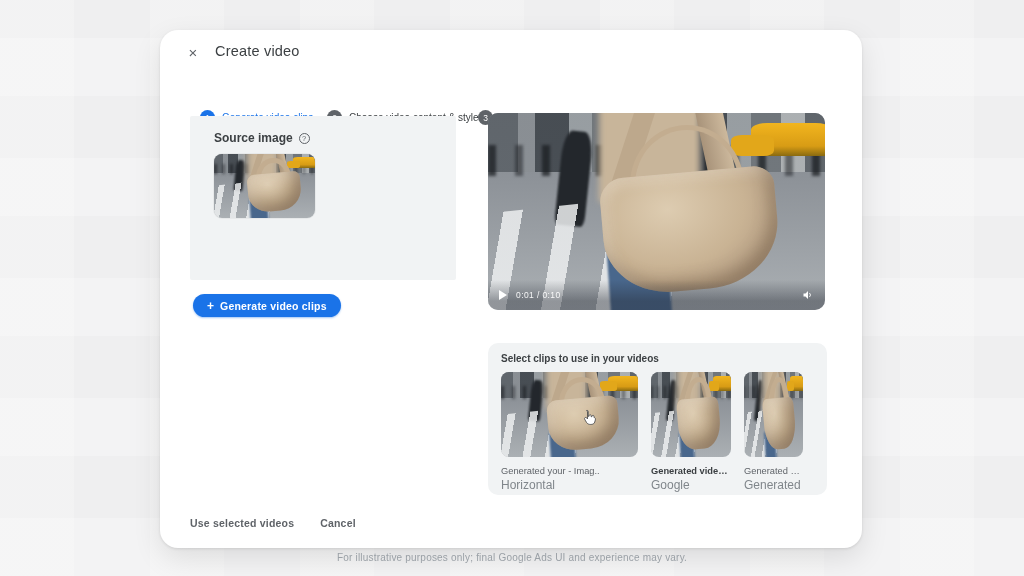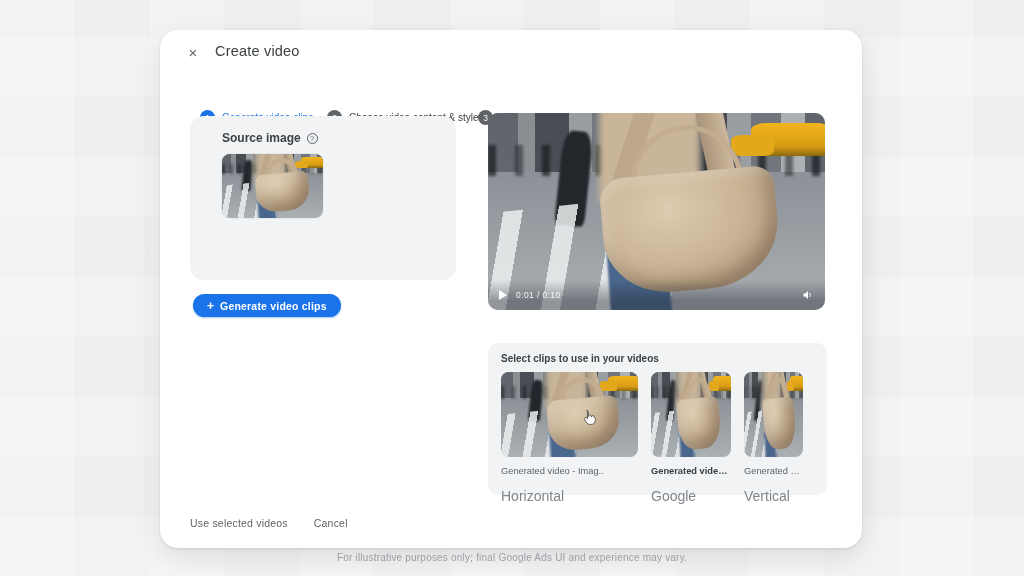--- a/index.html
+++ b/index.html
@@ -35,21 +35,21 @@
   }
   .step-active .step-dot { background:#1a73e8; }
   .step-inactive .step-dot { background:#5f6368; }
   .step-label { font-size:10px; white-space:nowrap; }
   .step-active .step-label { color:#1a73e8; }
   .step-inactive .step-label { color:#3c4043; }
 
   
   .source-panel {
     position:absolute; left:30px; top:86px; width:266px; height:164px;
-    background:#f1f3f4; border-radius:14px; padding:15px 32px;
+    background:#f1f3f4; border-radius:2px; padding:15px 24px;
   }
   .sp-title-row { display:flex; align-items:center; gap:6px; }
   .sp-title { font-size:12px; font-weight:700; color:#3c4043; }
   .help-icon {
     width:11px; height:11px; border:1px solid #5f6368; border-radius:50%;
     font-size:7.5px; color:#5f6368; display:flex; align-items:center; justify-content:center;
   }
   .sp-desc { margin-top:7px; font-size:9.8px; line-height:1.48; color:#5f6368; }
   .learn-more { color:#1a73e8; cursor:pointer; }
   .sp-thumb {
@@ -95,26 +95,26 @@
   .clip { display:flex; flex-direction:column; }
   .clip-thumb { position:relative; height:85px; border-radius:8px; overflow:hidden; cursor:pointer; }
   .clip-h .clip-thumb { width:137px; } .clip-h { width:137px; }
   .clip-s .clip-thumb { width:80px; }  .clip-s { width:80px; }
   .clip-v .clip-thumb { width:59px; }  .clip-v { width:59px; }
   .clip-name {
     margin-top:9px; font-size:9.3px; color:#5f6368;
     white-space:nowrap; overflow:hidden; text-overflow:ellipsis;
   }
   .clip-s .clip-name { color:#3c4043; font-weight:700; }
-  .clip-format { margin-top:12px; font-size:14px; color:#80868b; }
+  .clip-format { margin-top:2px; font-size:12px; color:#80868b; }
   .cursor-overlay { position:absolute; left:58%; top:42%; width:19px; height:19px; }
 
   
   .footer-actions { position:absolute; left:30px; top:487px; display:flex; gap:26px; }
-  .txt-btn { font-size:10.5px; font-weight:400; color:#5f6368; letter-spacing:.2px; cursor:pointer; }
+  .txt-btn { font-size:10.5px; font-weight:700; color:#5f6368; letter-spacing:.2px; cursor:pointer; }
 
   .disclaimer {
     position:absolute; left:0; top:552px; width:100%; text-align:center;
     font-size:10px; color:#9aa0a6; letter-spacing:.2px;
   }
 
   
   .scene {
     position:relative; width:100%; height:100%; overflow:hidden;
     background:linear-gradient(180deg,#81868c 0%,#8e9399 35%,#9ba0a5 65%,#abb0b4 100%);
@@ -236,21 +236,21 @@
               <i class="sc-jeans"></i>
               <i class="sc-strapL"></i>
               <i class="sc-strapR"></i>
               <i class="sc-handle"></i>
               <i class="sc-bag"></i>
             </div>
           <svg class="cursor-overlay" viewBox="0 0 24 24">
             <path d="M9 3c.8 0 1.4.6 1.4 1.4v6.1l.9.1.2-1c.1-.7.8-1.2 1.5-1.1.7.1 1.2.7 1.1 1.4l-.1 1 .9.2.3-.9c.2-.7.9-1.1 1.6-.9.7.2 1.1.9.9 1.6l-.2.8s2.2.7 2 2.3c-.1 1.1-.5 3.5-1.4 4.9-.9 1.4-2.6 1.9-4.6 1.9-2.4 0-3.9-.7-5-2.2-.9-1.2-2.1-3.6-2.6-4.6-.4-.8 0-1.7.8-2 .7-.3 1.4 0 1.9.6l.9 1.2V4.4C7.6 3.6 8.2 3 9 3z" fill="#ffffff" stroke="#4a4a4a" stroke-width="1.1"></path>
           </svg>
         </div>
-        <div class="clip-name">Generated video - Imag..</div>
+        <div class="clip-name">Generated your - Imag..</div>
         <div class="clip-format">Horizontal</div>
       </div>
 
       <div class="clip clip-s">
         <div class="clip-thumb">
           <div class="scene">
               <i class="sc-bldg"></i>
               <i class="sc-crowd"></i>
               <i class="sc-figure"></i>
               <i class="sc-taxi"></i>
@@ -279,21 +279,21 @@
               <i class="sc-cross"></i>
               <i class="sc-body"></i>
               <i class="sc-jeans"></i>
               <i class="sc-strapL"></i>
               <i class="sc-strapR"></i>
               <i class="sc-handle"></i>
               <i class="sc-bag"></i>
             </div>
         </div>
         <div class="clip-name">Generated vid..</div>
-        <div class="clip-format">Vertical</div>
+        <div class="clip-format">Generated</div>
       </div>
 
     </div>
   </div>
 
   <div class="footer-actions">
     <span class="txt-btn">Use selected videos</span>
     <span class="txt-btn">Cancel</span>
   </div>
 

